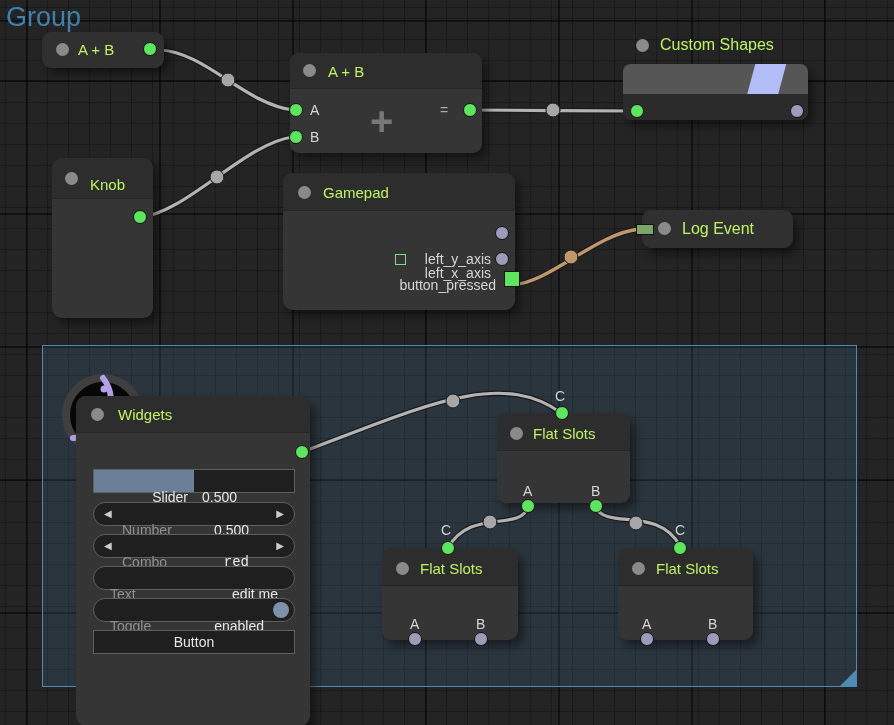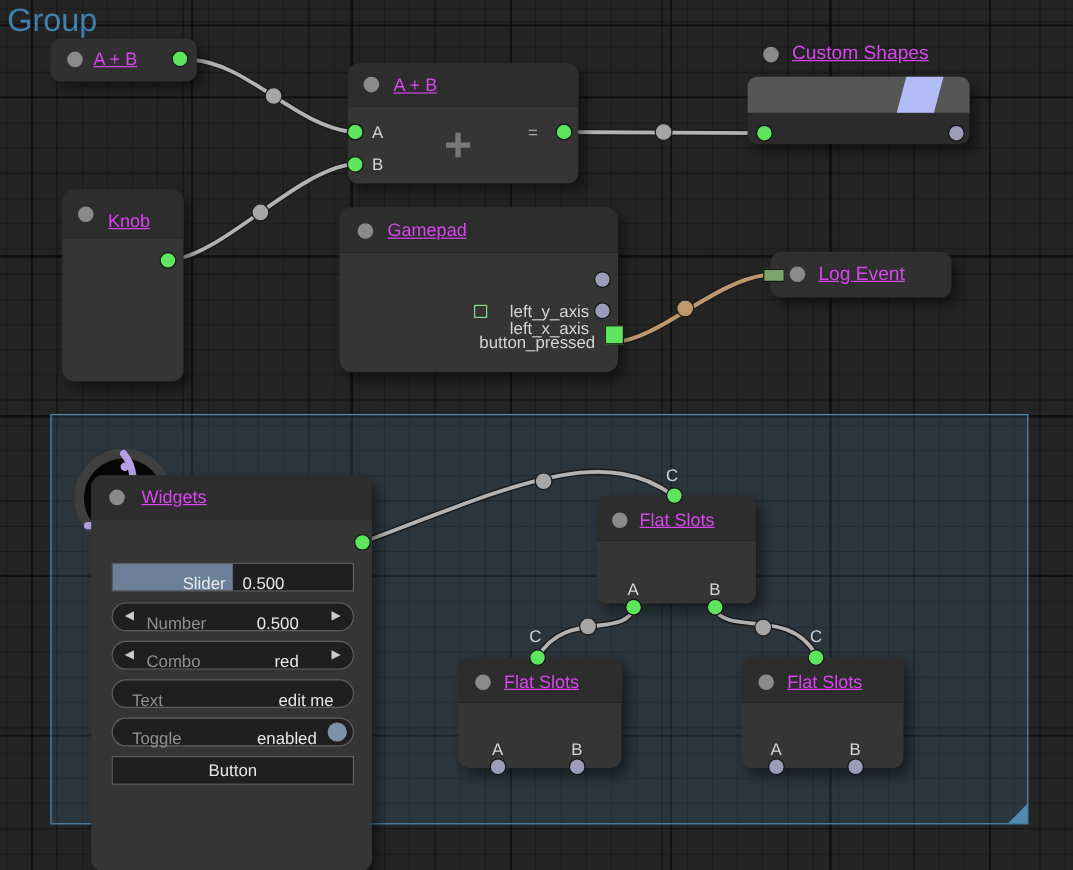--- a/index.html
+++ b/index.html
@@ -37,42 +37,42 @@
   .node .titlebar{
     position:absolute;left:0;top:0;right:0;
     background:#2d2d2d;border-radius:9px 9px 0 0;
     border-bottom:1px solid #262626;
   }
   .collapsed{background:#303030;}
   .tdot{
     position:absolute;width:13px;height:13px;border-radius:50%;
     background:#8a8a8a;
   }
-  .ttext{position:absolute;font-size:15px;color:#d946ef;white-space:nowrap;text-decoration:underline;}
+  .ttext{position:absolute;font-size:15px;color:#bef264;white-space:nowrap;}
   .slot-dot{
     position:absolute;width:12px;height:12px;border-radius:50%;
     border:1.5px solid #141414;box-sizing:content-box;
   }
   .green{background:#5ee55e;}
   .lav{background:#9c9cba;}
   .slot-label{position:absolute;font-size:14px;color:#d6d6d6;white-space:nowrap;}
   .right-align{text-align:right;}
   .sq{position:absolute;border:1.5px solid #141414;box-sizing:content-box;}
   .c-label{position:absolute;font-size:14px;color:#cfcfcf;z-index:12;}
   
   .cs-bar{position:absolute;left:0;top:0;right:0;height:30px;background:#565656;border-radius:8px 8px 0 0;overflow:hidden;}
   .cs-para{position:absolute;left:128px;top:-3px;width:31px;height:38px;background:#b2bcf6;transform:skewX(-15deg);}
   
   .wrow{position:absolute;left:17px;width:200px;height:22px;font-size:14px;}
   .pill{border:1px solid #5f5f5f;border-radius:12px;background:#1f1f1f;}
   .rect{border:1px solid #5f5f5f;background:#1f1f1f;}
   .wlabel{color:#909090;}
   .wvalue{color:#e8e8e8;}
   .arrow{position:absolute;top:0;height:22px;line-height:22px;color:#cccccc;font-size:10px;}
-  .vcenter{position:absolute;top:5px;height:22px;line-height:22px;}
+  .vcenter{position:absolute;top:16px;height:22px;line-height:22px;}
   .slider-fill{position:absolute;left:0;top:0;width:100px;height:22px;background:#6b8098;}
   .toggle-knob{position:absolute;right:5px;top:3px;width:16px;height:16px;border-radius:50%;background:#7b92a9;}
   .plus-glyph{position:absolute;font-size:40px;font-weight:bold;color:#787878;}
 </style>
 </head>
 <body>
 
 <div class="group">
   <div class="group-resize"></div>
 </div>
@@ -194,21 +194,21 @@
   <div class="wrow pill" style="top:106px;">
     <div class="arrow" style="left:10px;">◀</div>
     <div class="vcenter wlabel" style="left:28px;">Number</div>
     <div class="vcenter wvalue right-align" style="left:100px;width:55px;">0.500</div>
     <div class="arrow" style="right:10px;">▶</div>
   </div>
 
   <div class="wrow pill" style="top:138px;">
     <div class="arrow" style="left:10px;">◀</div>
     <div class="vcenter wlabel" style="left:28px;">Combo</div>
-    <div class="vcenter wvalue right-align" style="left:100px;width:55px;">red</div>
+    <div class="vcenter wvalue right-align" style="left:100px;width:55px;font-family:Liberation Mono, monospace;">red</div>
     <div class="arrow" style="right:10px;">▶</div>
   </div>
 
   <div class="wrow pill" style="top:170px;">
     <div class="vcenter wlabel" style="left:16px;">Text</div>
     <div class="vcenter wvalue right-align" style="right:16px;">edit me</div>
   </div>
 
   <div class="wrow pill" style="top:202px;">
     <div class="vcenter wlabel" style="left:16px;">Toggle</div>

